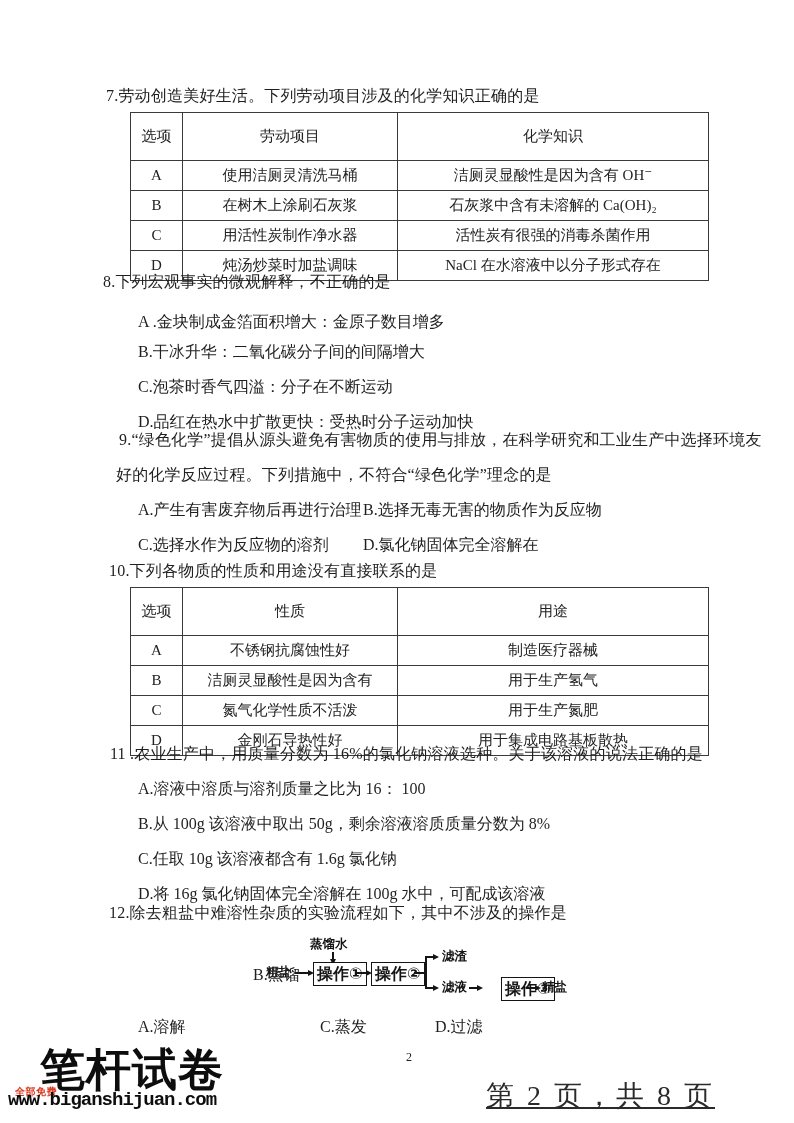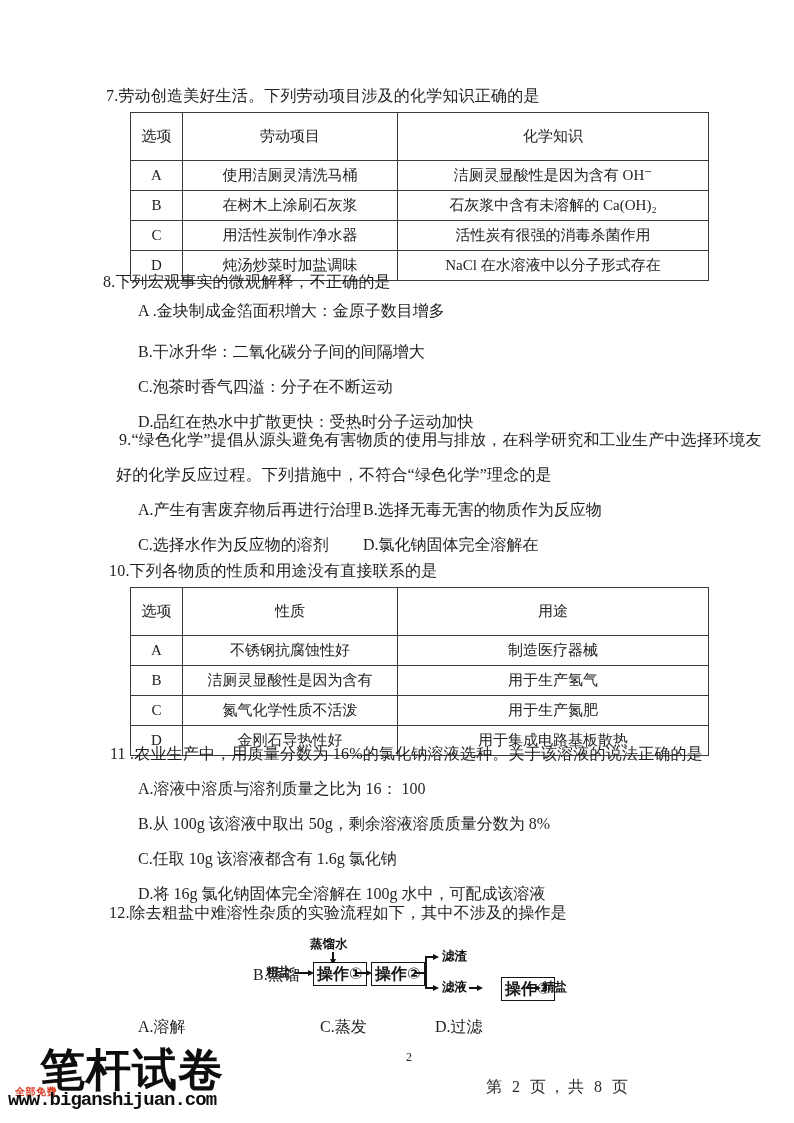--- a/index.html
+++ b/index.html
@@ -45,22 +45,22 @@
 
   
   .logo-cn  { position:absolute; left:40px; top:1046px; font-size:45px; font-weight:bold;
               letter-spacing:1px; color:#0d0d0d; line-height:1.1; }
   .logo-free{ position:absolute; left:15px; top:1085px; font-size:10px; font-weight:bold;
               color:#d93a20; letter-spacing:0.5px; }
   .logo-url { position:absolute; left:8px; top:1089px; font-size:19px; font-weight:bold;
               color:#0d0d0d; font-family:"Liberation Mono","DejaVu Sans Mono",monospace;
               letter-spacing:-1px; }
   .pagenum-c{ position:absolute; left:406px; top:1050px; font-size:12px; color:#222; }
-  .footer-r { position:absolute; left:486px; top:1077px; font-size:16px; color:#2a2a2a;
-              letter-spacing:3px; white-space:nowrap; }
+  .footer-r { position:absolute; left:486px; top:1077px; font-size:28px; color:#2a2a2a;
+              letter-spacing:3px; white-space:nowrap;text-decoration:underline; }
 </style>
 </head>
 <body>
 
 <div class="abs stem" style="left:106px; top:86px;">7.劳动创造美好生活。下列劳动项目涉及的化学知识正确的是</div>
 
 <table class="qtable" style="top:112px;">
   <colgroup>
       <col class="c1">
       <col class="c2">
@@ -89,21 +89,21 @@
   </tr>
   <tr>
     <td>D</td>
     <td>炖汤炒菜时加盐调味</td>
     <td>NaCl 在水溶液中以分子形式存在</td>
   </tr>
 </tbody>
   </table>
 
 <div class="abs stem" style="left:103px; top:272px;">8.下列宏观事实的微观解释，不正确的是</div>
-<div class="abs optline" style="left:138px; top:301px;">A .金块制成金箔面积增大：金原子数目增多</div>
+<div class="abs optline" style="left:138px; top:312px;">A .金块制成金箔面积增大：金原子数目增多</div>
 <div class="abs optline" style="left:138px; top:342px;">B.干冰升华：二氧化碳分子间的间隔增大</div>
 <div class="abs optline" style="left:138px; top:377px;">C.泡茶时香气四溢：分子在不断运动</div>
 <div class="abs optline" style="left:138px; top:412px;">D.品红在热水中扩散更快：受热时分子运动加快</div>
 
 <div class="abs stem" style="left:119px; top:430px;">9.“绿色化学”提倡从源头避免有害物质的使用与排放，在科学研究和工业生产中选择环境友</div>
 <div class="abs stem" style="left:116px; top:465px;">好的化学反应过程。下列措施中，不符合“绿色化学”理念的是</div>
 <div class="abs optline" style="left:138px; top:500px;">A.产生有害废弃物后再进行治理</div>
 <div class="abs optline" style="left:363px; top:500px;">B.选择无毒无害的物质作为反应物</div>
 <div class="abs optline" style="left:138px; top:535px;">C.选择水作为反应物的溶剂</div>
 <div class="abs optline" style="left:363px; top:535px;">D.氯化钠固体完全溶解在</div>

